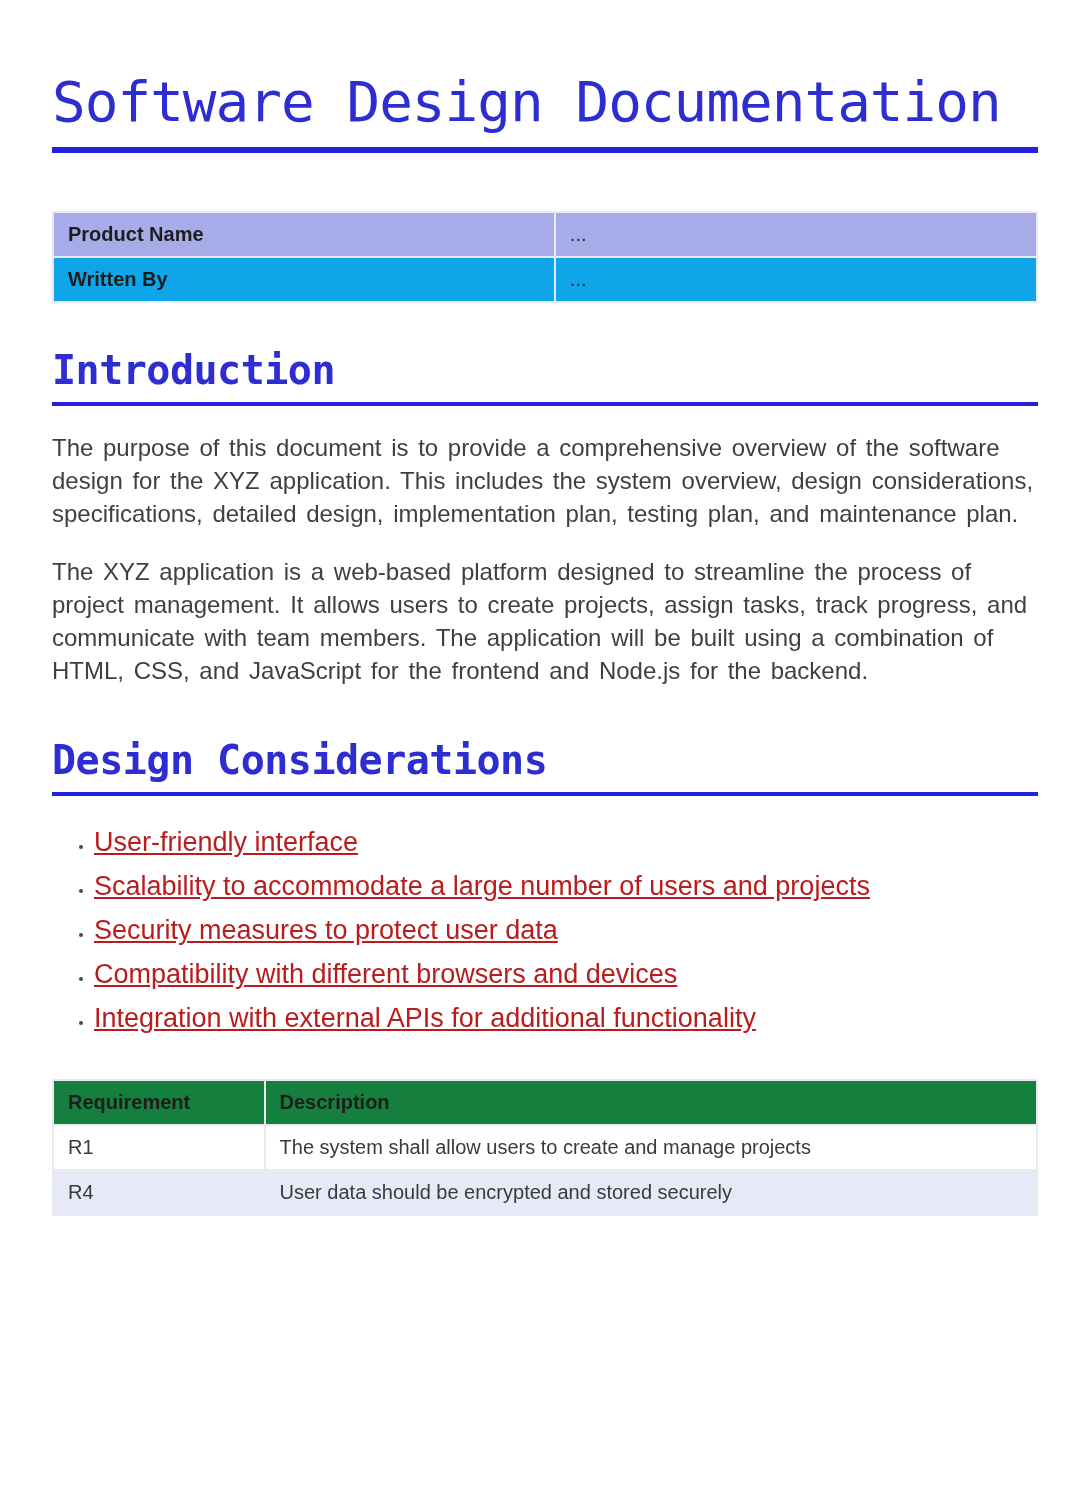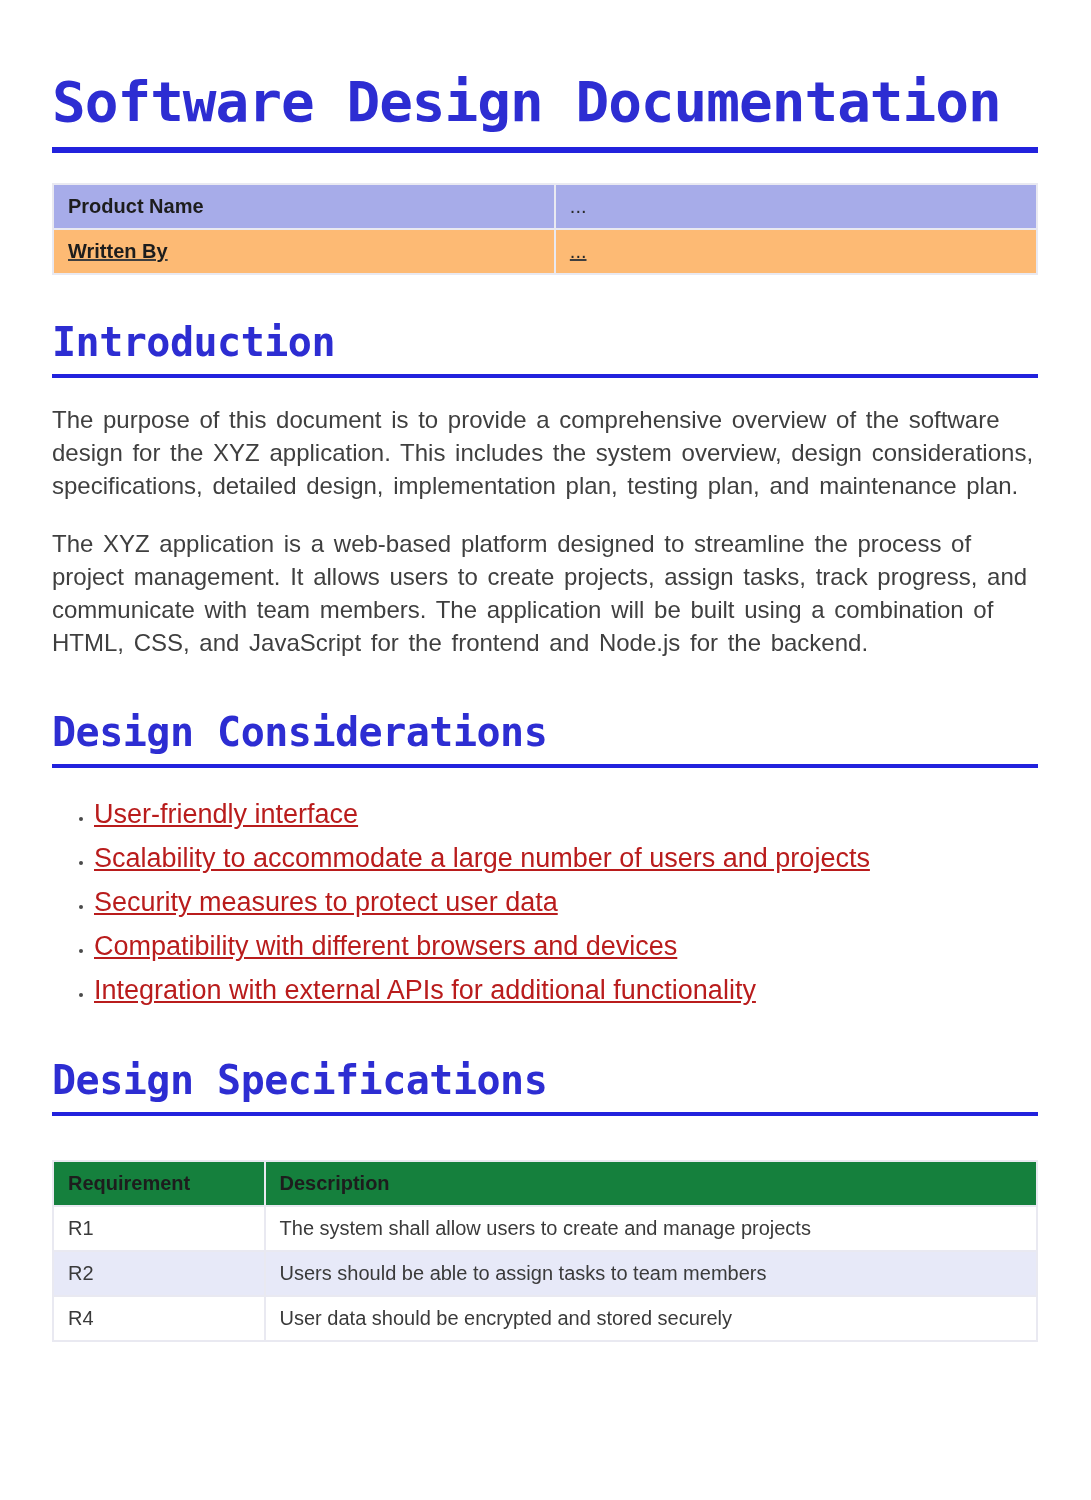--- a/index.html
+++ b/index.html
@@ -15,21 +15,21 @@
     color: #3f3f3f;
   }
   .page {
     padding: 0 53px 0 52px;
     box-sizing: border-box;
     width: 1091px;
   }
   
   h1.doc-title {
     font-family: "DejaVu Sans Mono", monospace;
-    font-weight: 700;
+    font-weight: 400;
     font-size: 56px;
     line-height: 1.15;
     color: #2d2dd2;
     margin: 70px 0 0 0;
     padding-bottom: 13px;
     border-bottom: 6px solid #2222dd;
     letter-spacing: -1px;
     white-space: nowrap;
   }
   
@@ -77,29 +77,29 @@
     font-size: 20px;
   }
   table.doc-table td, table.doc-table th {
     border: 2px solid #e9e9f1;
     padding: 11px 14px;
     line-height: 21px;
     text-align: left;
     vertical-align: middle;
   }
   
-  table.meta-table { margin-top: 30px; }
+  table.meta-table { margin-top: 58px; }
   table.meta-table td.label-cell {
     width: 51%;
     font-weight: 700;
     color: #1d1d1d;
   }
   table.meta-table td.value-cell { color: #2a2a2a; }
   table.meta-table tr.row-header { background: #a7ace9; }
-  table.meta-table tr.row-alt    { background: #fdba74; text-decoration: underline; }
+  table.meta-table tr.row-alt    { background: #0ea5e9; }
   
   table.spec-table { margin-top: 44px; }
   table.spec-table th {
     background: #15803d;
     font-weight: 700;
     color: #1d1d1d;
   }
   table.spec-table th.req-col { width: 21.5%; }
   table.spec-table td { color: #3a3a3a; }
   table.spec-table tbody tr:nth-child(even) { background: #e7e9f8; }
@@ -131,38 +131,33 @@
 
   <h2 class="section-heading">Design Considerations</h2>
   <ul class="bullet-list">
     <li>User-friendly interface</li>
     <li>Scalability to accommodate a large number of users and projects</li>
     <li>Security measures to protect user data</li>
     <li>Compatibility with different browsers and devices</li>
     <li>Integration with external APIs for additional functionality</li>
   </ul>
 
-  <h2 class="section-heading">Design Specifications</h2>
 
   <table class="doc-table spec-table">
     <thead>
       <tr>
         <th class="req-col">Requirement</th>
         <th>Description</th>
       </tr>
     </thead>
     <tbody>
       <tr>
         <td>R1</td>
         <td>The system shall allow users to create and manage projects</td>
       </tr>
       <tr>
-        <td>R2</td>
-        <td>Users should be able to assign tasks to team members</td>
-      </tr>
-      <tr>
         <td>R4</td>
         <td>User data should be encrypted and stored securely</td>
       </tr>
     </tbody>
   </table>
 
 </div>
 
 </body></html>

